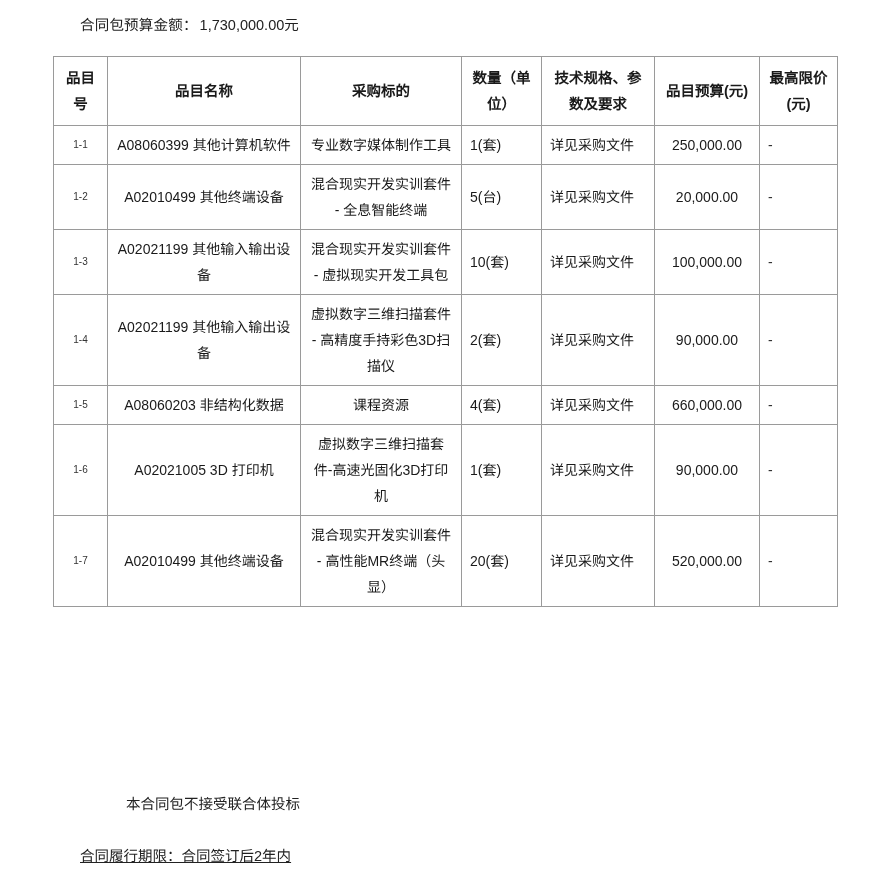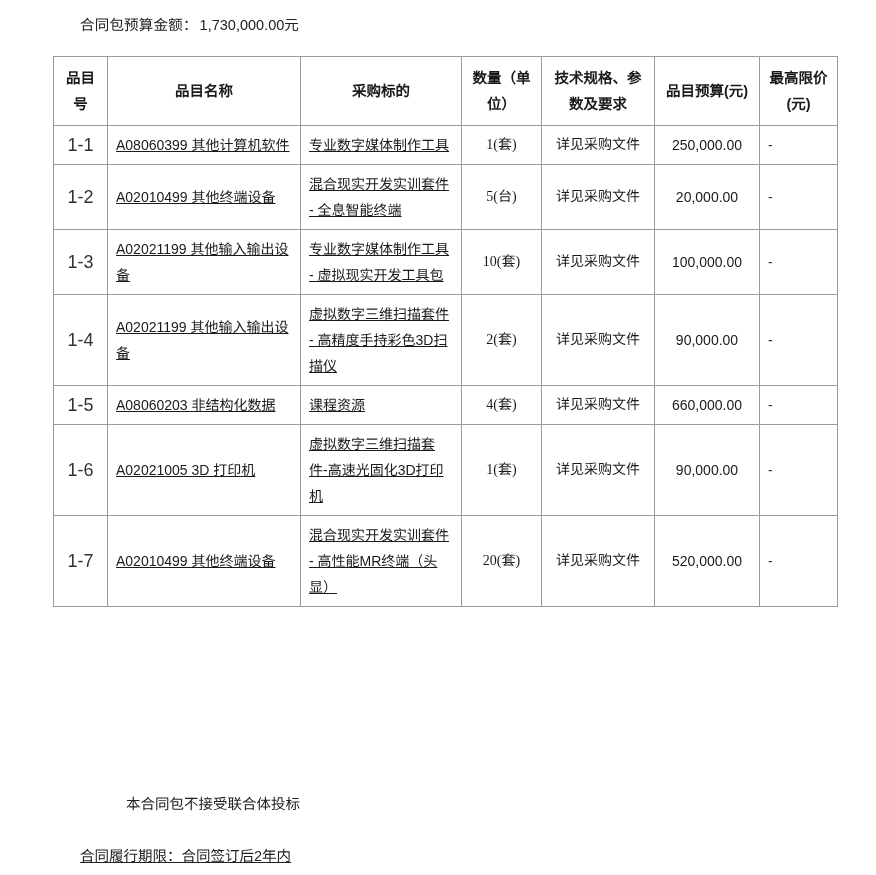--- a/index.html
+++ b/index.html
@@ -68,32 +68,30 @@
   col.c-no      { width: 54px; }
   col.c-name    { width: 193px; }
   col.c-target  { width: 161px; }
   col.c-qty     { width: 80px; }
   col.c-spec    { width: 113px; }
   col.c-budget  { width: 105px; }
   col.c-cap     { width: 78px; }
 
   td.cell-no {
     text-align: center;
-    font-size: 18px;
+    font-size: 10px;
     color: #333333;
   }
   td.cell-name,
   td.cell-target {
-    text-align: left;
-    text-decoration: underline;
+    text-align: center;
   }
   td.cell-qty,
   td.cell-spec {
-    text-align: center;
-    font-family: Liberation Serif, serif;
+    text-align: left;
   }
   td.cell-budget {
     text-align: center;
     padding-left: 10px;
   }
   td.cell-cap {
     text-align: left;
     padding-left: 10px;
     color: #333333;
   }
@@ -156,21 +154,21 @@
             <td class="cell-name">A02010499 其他终端设备</td>
             <td class="cell-target">混合现实开发实训套件 - 全息智能终端</td>
             <td class="cell-qty">5(台)</td>
             <td class="cell-spec">详见采购文件</td>
             <td class="cell-budget">20,000.00</td>
             <td class="cell-cap">-</td>
           </tr>
           <tr>
             <td class="cell-no">1-3</td>
             <td class="cell-name">A02021199 其他输入输出设备</td>
-            <td class="cell-target">专业数字媒体制作工具 - 虚拟现实开发工具包</td>
+            <td class="cell-target">混合现实开发实训套件 - 虚拟现实开发工具包</td>
             <td class="cell-qty">10(套)</td>
             <td class="cell-spec">详见采购文件</td>
             <td class="cell-budget">100,000.00</td>
             <td class="cell-cap">-</td>
           </tr>
           <tr>
             <td class="cell-no">1-4</td>
             <td class="cell-name">A02021199 其他输入输出设备</td>
             <td class="cell-target">虚拟数字三维扫描套件 - 高精度手持彩色3D扫描仪</td>
             <td class="cell-qty">2(套)</td>

